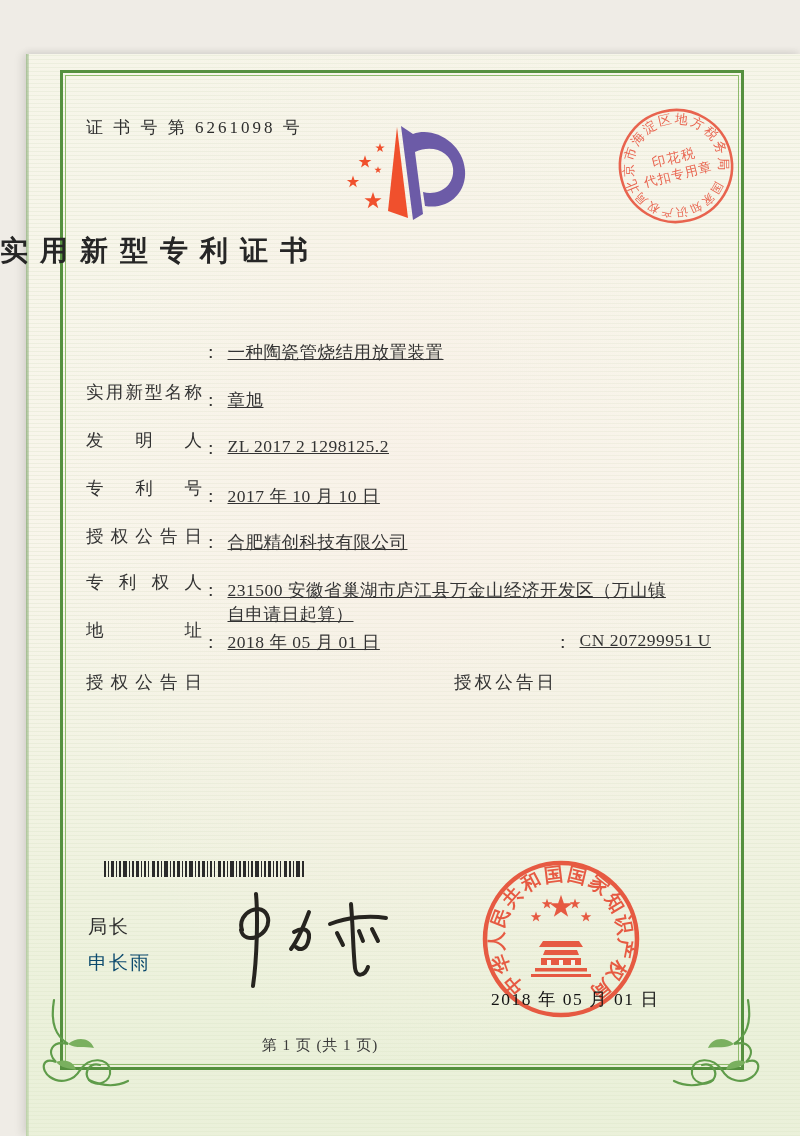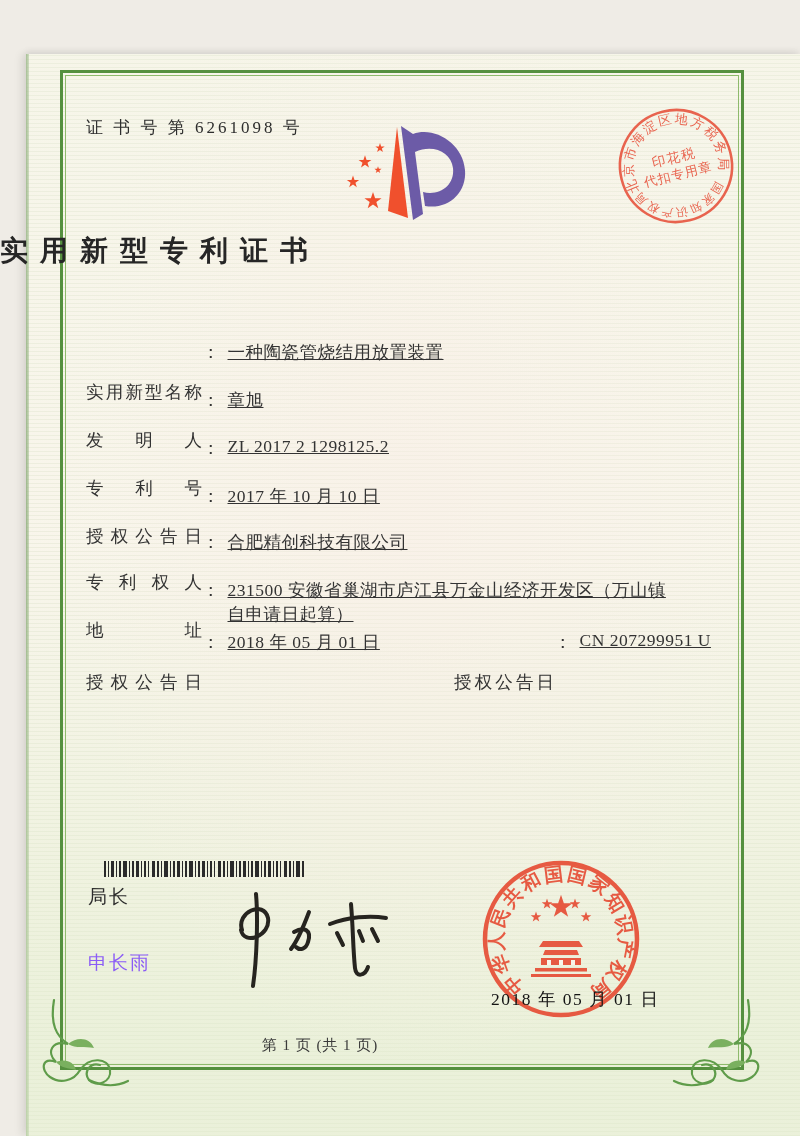--- a/index.html
+++ b/index.html
@@ -37,22 +37,22 @@
   .field{left:86px;font-size:17.5px;color:#333;white-space:nowrap;}
   .lbl{display:inline-block;width:116px;text-align:justify;text-align-last:justify;vertical-align:top;margin-top:40px;}
   .colon{display:inline-block;vertical-align:top;}
   .val{display:inline-block;margin-left:8px;vertical-align:top;letter-spacing:0.5px;text-decoration:underline;}
   .val-multi{white-space:normal;width:520px;line-height:24px;}
   .grant2{position:absolute;left:368px;top:0;white-space:nowrap;}
   .grant2 .lbl{width:100px;}
   .paras{left:86px;top:660px;width:634px;}
   .paras p{margin:0;text-indent:2.1em;font-size:16.5px;line-height:26.5px;letter-spacing:0.4px;color:#3d3d3d;text-align:justify;}
   .barcode{left:104px;top:861px;}
-  .sig-title{left:88px;top:884px;font-size:19px;letter-spacing:2px;color:#2c2c2c;}
-  .sig-name{left:88px;top:950px;font-size:19px;letter-spacing:2px;color:#8b5cf6;}
+  .sig-title{left:88px;top:914px;font-size:19px;letter-spacing:2px;color:#2c2c2c;}
+  .sig-name{left:88px;top:950px;font-size:19px;letter-spacing:2px;color:#0c4a6e;}
   .signature-svg{left:212px;top:886px;}
   .tax-stamp{left:606px;top:96px;transform:rotate(-14deg);opacity:0.88;}
   .office-seal{left:477px;top:855px;opacity:0.9;}
   .seal-date{left:491px;top:987px;font-size:17.5px;letter-spacing:1.5px;color:#141414;z-index:6;}
   .footer{left:0;top:1036px;width:640px;text-align:center;font-size:15px;letter-spacing:1px;color:#3a3a3a;}
   .flourish{z-index:3;}
   .stamp-text{fill:#e7503a;font-family:"Liberation Serif","DejaVu Serif",serif;}
   .seal-red{fill:#e64a32;}
   svg{display:block;}
 </style>

